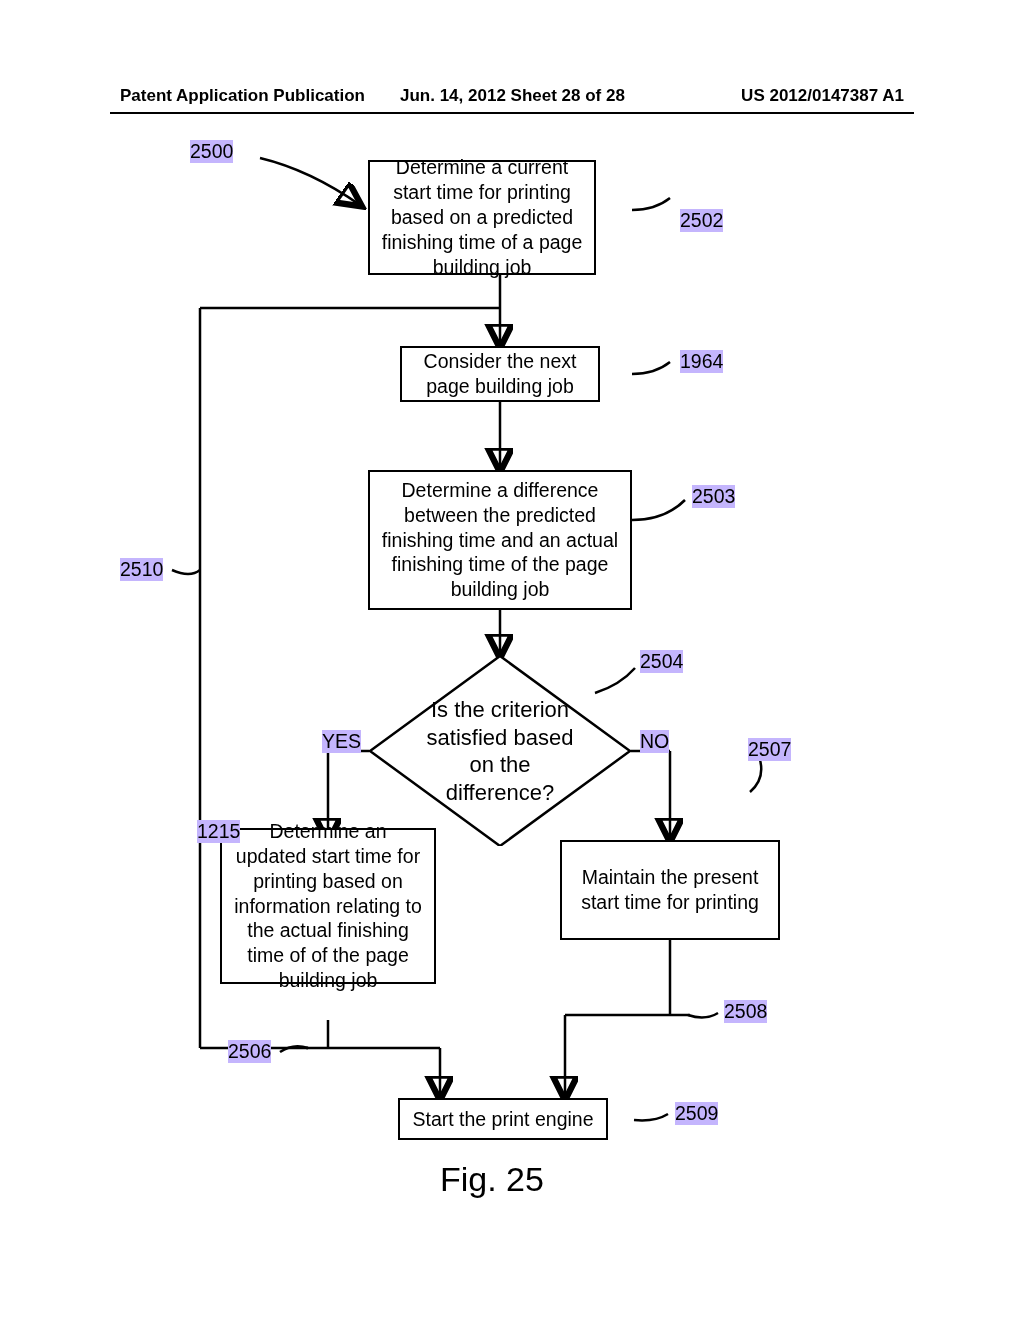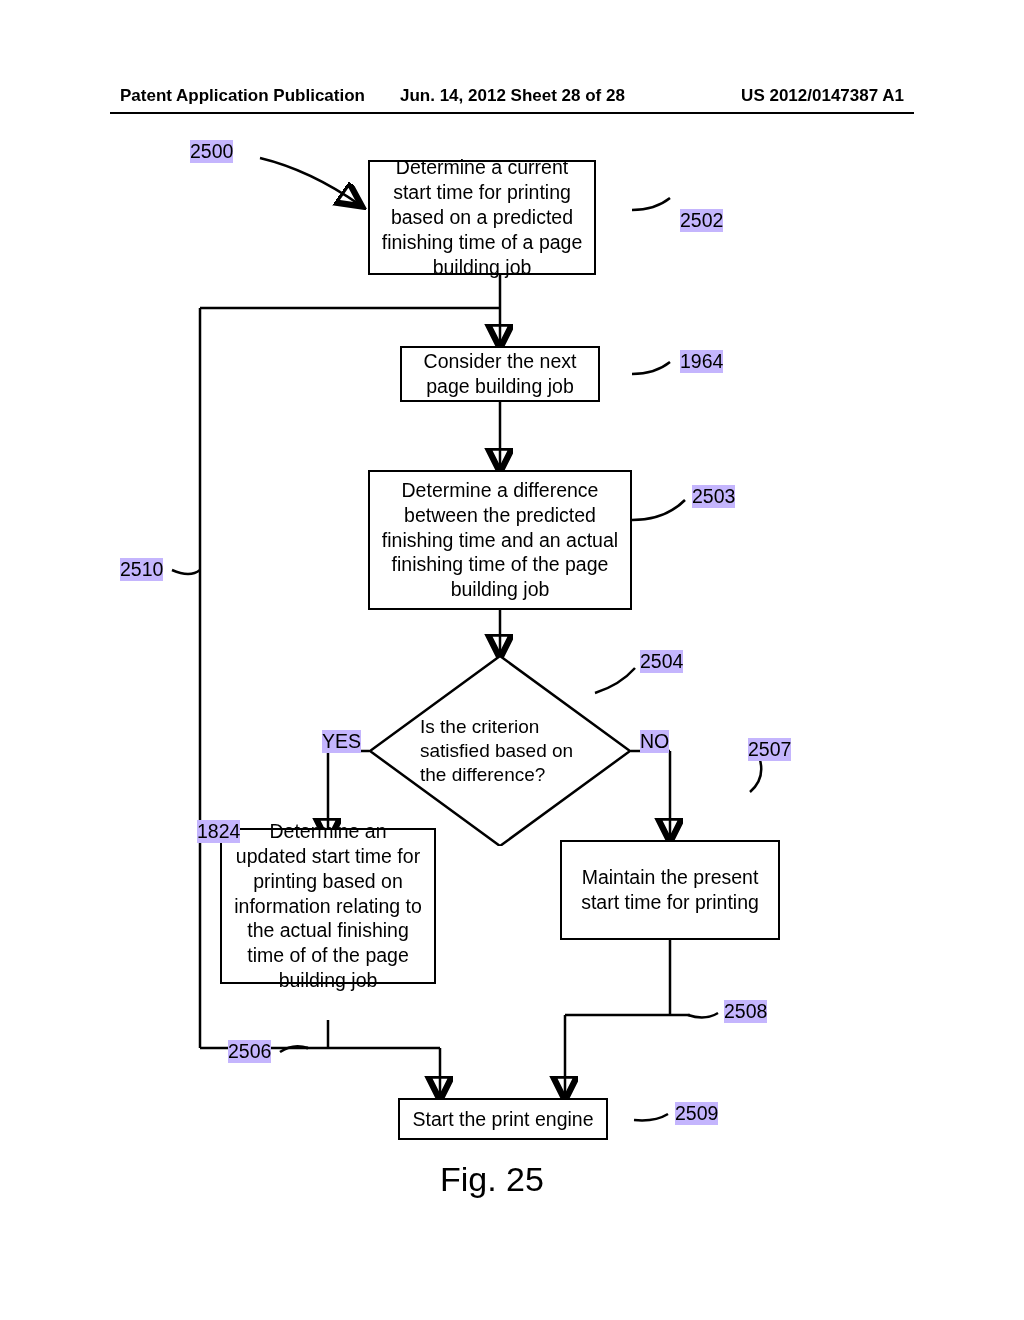--- a/index.html
+++ b/index.html
@@ -64,21 +64,22 @@
   }
   .diamond svg {
     position: absolute;
     top: 0; left: 0;
   }
   .diamond-text {
     position: absolute;
     top: 50%;
     left: 50%;
     transform: translate(-50%, -50%);
-    font-size: 19px;
+    text-align: center;
+    font-size: 22px;
     line-height: 1.25;
     width: 160px;
   }
 
   .label {
     position: absolute;
     font-size: 19.5px;
     background: #c4b5fd;
   }
 
@@ -196,21 +197,21 @@
       </svg>
       <div class="diamond-text">Is the criterion satisfied based on the difference?</div>
     </div>
     <div class="label" style="left:530px; top:510px;">2504</div>
     <div class="label" style="left:212px; top:590px;">YES</div>
     <div class="label" style="left:530px; top:590px;">NO</div>
 
     <div class="box" style="left:110px; top:688px; width:216px; height:156px;">
       <span>Determine an updated start time for printing based on information relating to the actual finishing time of of the page building job</span>
     </div>
-    <div class="label" style="left:87px; top:680px;">1824</div>
+    <div class="label" style="left:87px; top:680px;">1215</div>
     <div class="label" style="left:118px; top:900px;">2506</div>
 
     <div class="box" style="left:450px; top:700px; width:220px; height:100px;">
       <span>Maintain the present start time for printing</span>
     </div>
     <div class="label" style="left:638px; top:598px;">2507</div>
     <div class="label" style="left:614px; top:860px;text-align:center;">2508</div>
 
     <div class="box" style="left:288px; top:958px; width:210px; height:42px;">
       <span>Start the print engine</span>

